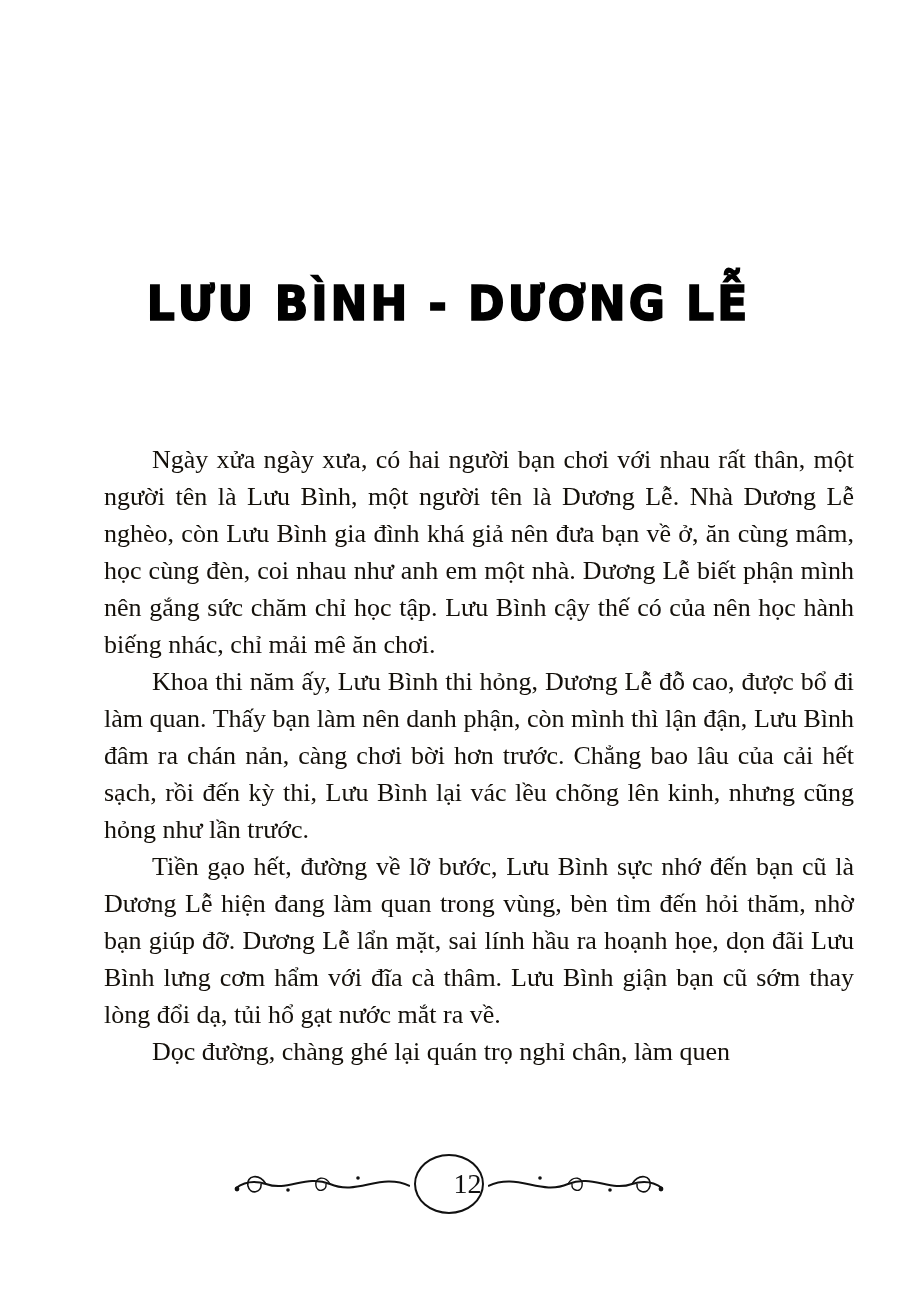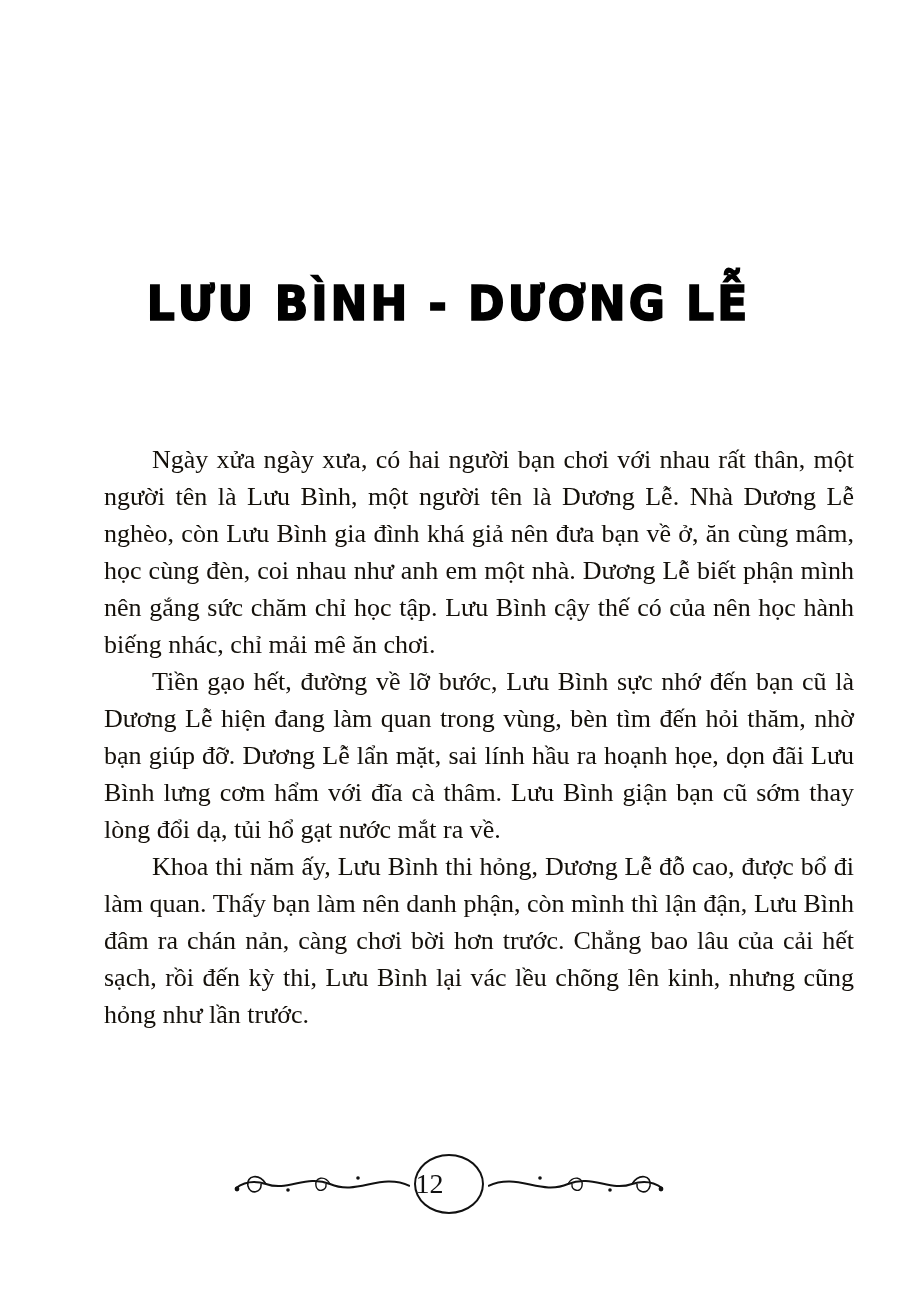--- a/index.html
+++ b/index.html
@@ -58,40 +58,41 @@
   .flourish.right {
     transform: scaleX(-1);
   }
   .pagenum-oval {
     width: 66px;
     height: 56px;
     border: 2.5px solid #111;
     border-radius: 50%;
     display: flex;
     align-items: center;
-    justify-content: flex-start;
+    justify-content: flex-end;
     font-size: 28px;
     font-family: "Liberation Serif", "DejaVu Serif", serif;
     color: #111;
     background: #fff;
     margin: 0 4px;
     flex: 0 0 auto;
   }
 </style>
 </head>
 <body>
 
 <div class="page">
 
   <h1 class="title">LƯU BÌNH - DƯƠNG LỄ</h1>
 
   <div class="body-text">
     <p>Ngày xửa ngày xưa, có hai người bạn chơi với nhau rất thân, một người tên là Lưu Bình, một người tên là Dương Lễ. Nhà Dương Lễ nghèo, còn Lưu Bình gia đình khá giả nên đưa bạn về ở, ăn cùng mâm, học cùng đèn, coi nhau như anh em một nhà. Dương Lễ biết phận mình nên gắng sức chăm chỉ học tập. Lưu Bình cậy thế có của nên học hành biếng nhác, chỉ mải mê ăn chơi.</p>
+    <p>Khoa thi năm ấy, Lưu Bình thi hỏng, Dương Lễ đỗ cao, được bổ đi làm quan. Thấy bạn làm nên danh phận, còn mình thì lận đận, Lưu Bình đâm ra chán nản, càng chơi bời hơn trước. Chẳng bao lâu của cải hết sạch, rồi đến kỳ thi, Lưu Bình lại vác lều chõng lên kinh, nhưng cũng hỏng như lần trước.</p>
     <p>Tiền gạo hết, đường về lỡ bước, Lưu Bình sực nhớ đến bạn cũ là Dương Lễ hiện đang làm quan trong vùng, bèn tìm đến hỏi thăm, nhờ bạn giúp đỡ. Dương Lễ lẩn mặt, sai lính hầu ra hoạnh họe, dọn đãi Lưu Bình lưng cơm hẩm với đĩa cà thâm. Lưu Bình giận bạn cũ sớm thay lòng đổi dạ, tủi hổ gạt nước mắt ra về.</p>
-    <p>Khoa thi năm ấy, Lưu Bình thi hỏng, Dương Lễ đỗ cao, được bổ đi làm quan. Thấy bạn làm nên danh phận, còn mình thì lận đận, Lưu Bình đâm ra chán nản, càng chơi bời hơn trước. Chẳng bao lâu của cải hết sạch, rồi đến kỳ thi, Lưu Bình lại vác lều chõng lên kinh, nhưng cũng hỏng như lần trước.</p>
+    <p>Dọc đường, chàng ghé lại quán trọ nghỉ chân, làm quen</p>
   </div>
 
   <div class="footer">
     <svg class="flourish left" width="180" height="44" viewBox="0 0 180 44" aria-hidden="true">
       <path d="M180,24 C150,10 128,34 100,22 C76,12 58,30 36,22 C24,18 14,20 6,26" stroke="#111" fill="none" stroke-width="2"></path>
       <path d="M36,22 c-7,-11 -20,-9 -18,2 c2,9 14,7 13,-2" stroke="#111" fill="none" stroke-width="1.6"></path>
       <path d="M100,22 c-5,-9 -16,-7 -14,2 c1,7 11,5 10,-2" stroke="#111" fill="none" stroke-width="1.4"></path>
       <circle cx="7" cy="27" r="2.4" fill="#111"></circle>
       <circle cx="58" cy="28" r="1.8" fill="#111"></circle>
       <circle cx="128" cy="16" r="1.8" fill="#111"></circle>

